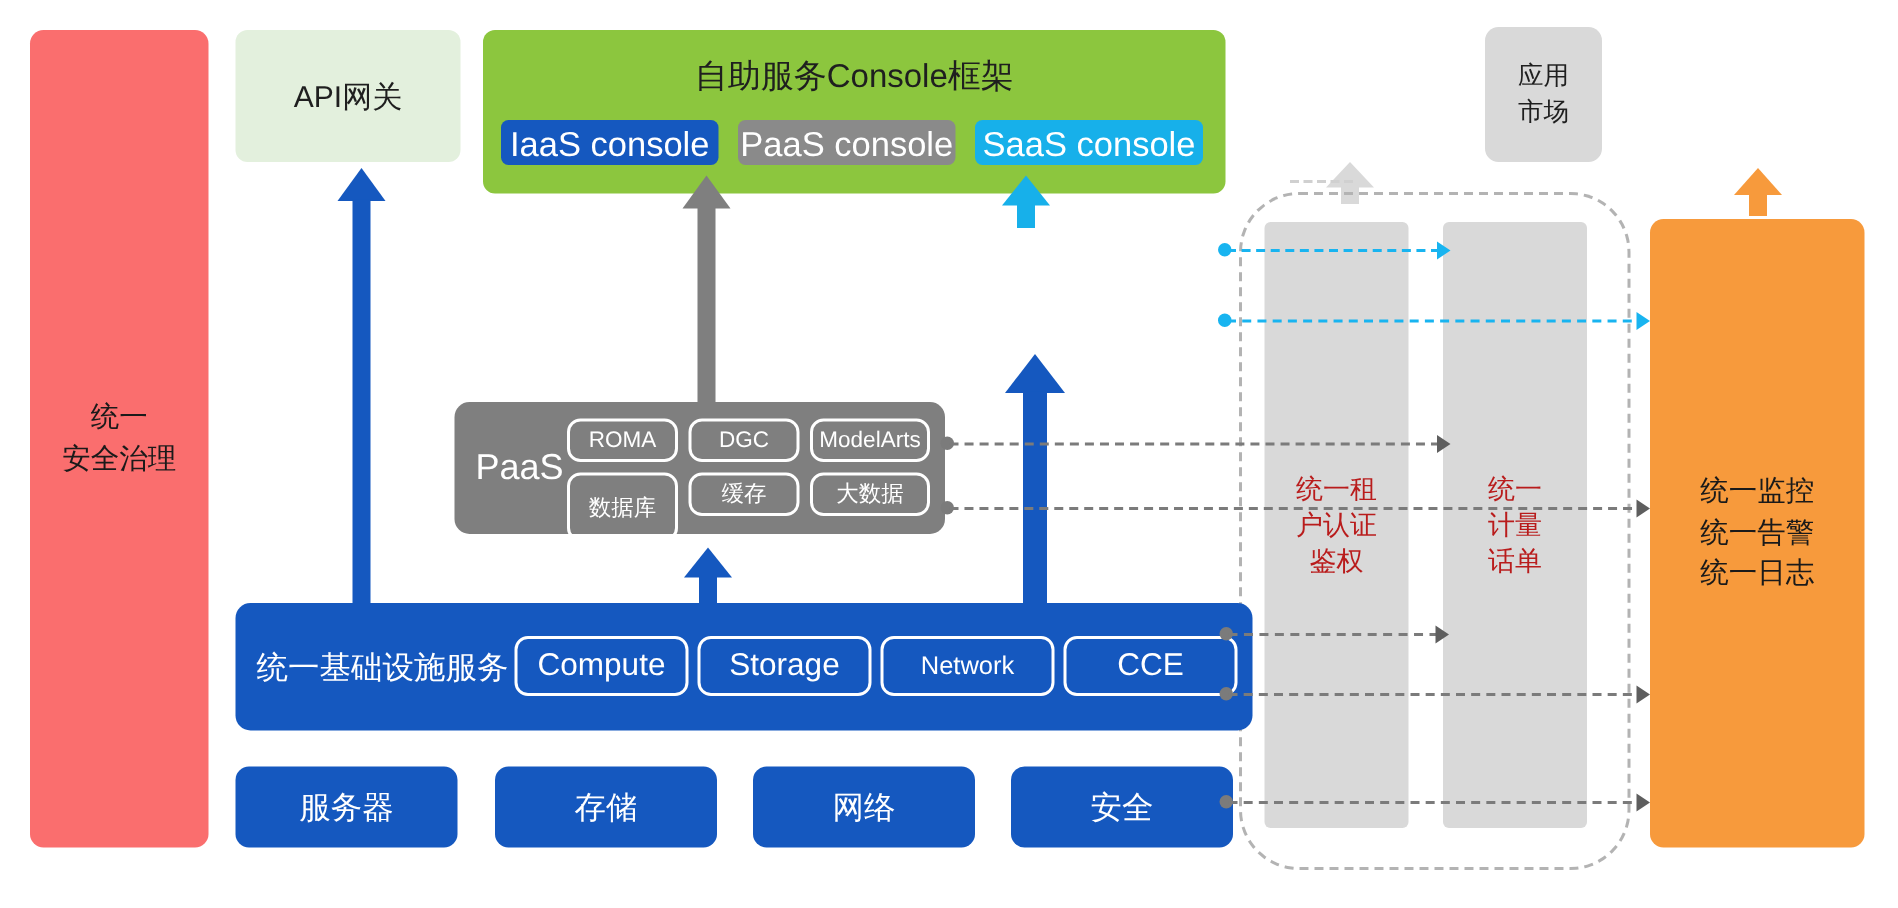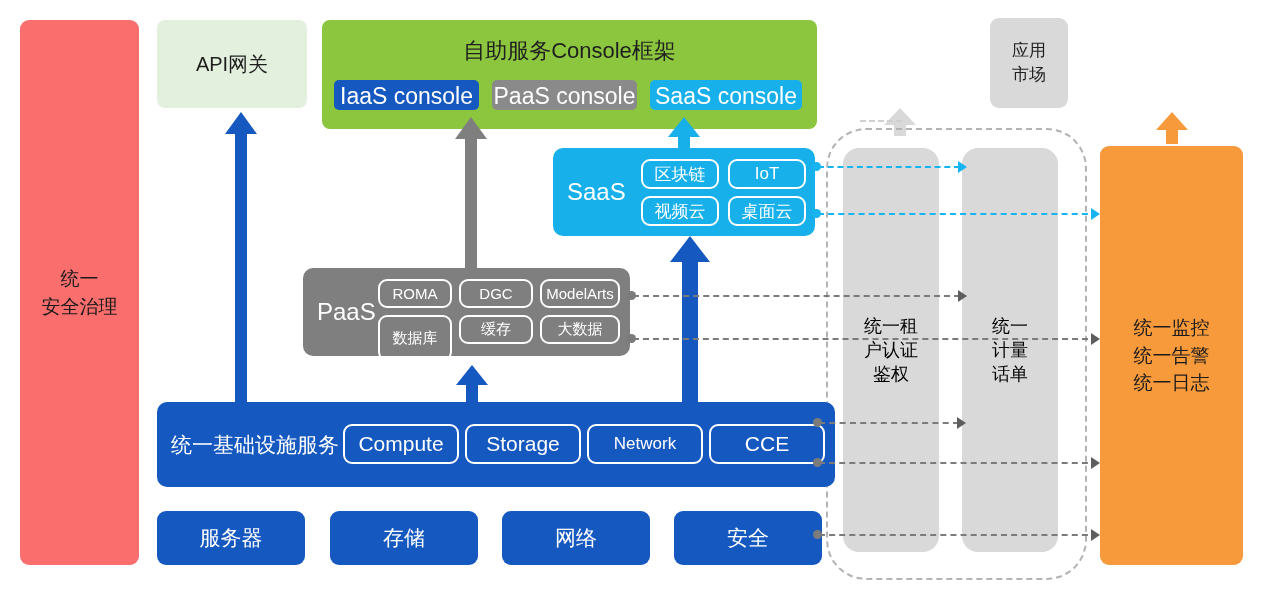--- a/index.html
+++ b/index.html
@@ -64,22 +64,22 @@
 
   .box-gray{
     background:#d9d9d9;
     border-radius:9px;
     color:#1f1f1f;
     font-size:17px;
     line-height:1.4;
   }
   .col-gray{
     background:#d9d9d9;
-    border-radius:16px;
-    color:#000000;
+    border-radius:4px;
+    color:#b91c1c;
     font-size:18px;
     line-height:1.35;
   }
   .col-gray .lbl{position:relative;z-index:3;}
 
   
   .layer{
     border-radius:10px;
     position:absolute;
     box-sizing:border-box;
@@ -220,35 +220,20 @@
     <span class="lbl">户认证</span>
     <span class="lbl">鉴权</span>
   </div>
 
   <div class="abs col-gray ctr" style="left:962px;top:148px;width:96px;height:404px;flex-direction:column;">
     <span class="lbl">统一</span>
     <span class="lbl">计量</span>
     <span class="lbl">话单</span>
   </div>
 
-  <div class="layer layer-saas" style="left:553px;top:148px;width:262px;height:88px;">
-    <div class="layer-name" style="left:14px;top:0;height:88px;">SaaS</div>
-    <div class="subchip" style="left:88px;top:11px;width:78px;height:30px;">
-      <span>区块链</span>
-    </div>
-    <div class="subchip" style="left:175px;top:11px;width:78px;height:30px;">
-      <span>IoT</span>
-    </div>
-    <div class="subchip" style="left:88px;top:48px;width:78px;height:30px;">
-      <span>视频云</span>
-    </div>
-    <div class="subchip" style="left:175px;top:48px;width:78px;height:30px;">
-      <span>桌面云</span>
-    </div>
-  </div>
 
   <div class="arr" style="left:670px;top:236px;width:40px;height:166px;">
     <div class="head" style="left:0;top:0;border-left:20px solid transparent;border-right:20px solid transparent;border-bottom:26px solid #1558bf;"></div>
     <div class="shaft" style="left:12px;top:25px;width:16px;height:141px;background:#1558bf;"></div>
   </div>
 
   <div class="layer layer-paas" style="left:303px;top:268px;width:327px;height:88px;">
     <div class="layer-name" style="left:14px;top:0;height:88px;">PaaS</div>
     <div class="subchip small" style="left:75px;top:11px;width:74px;height:29px;">
       <span>ROMA</span>

